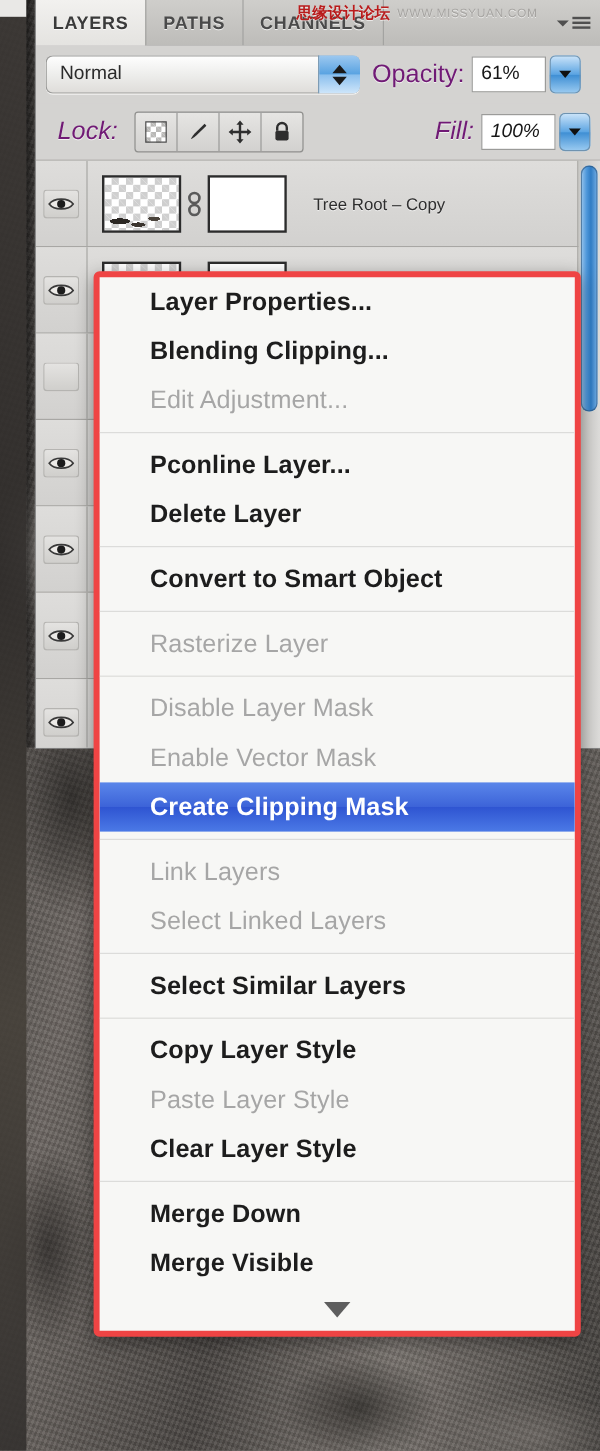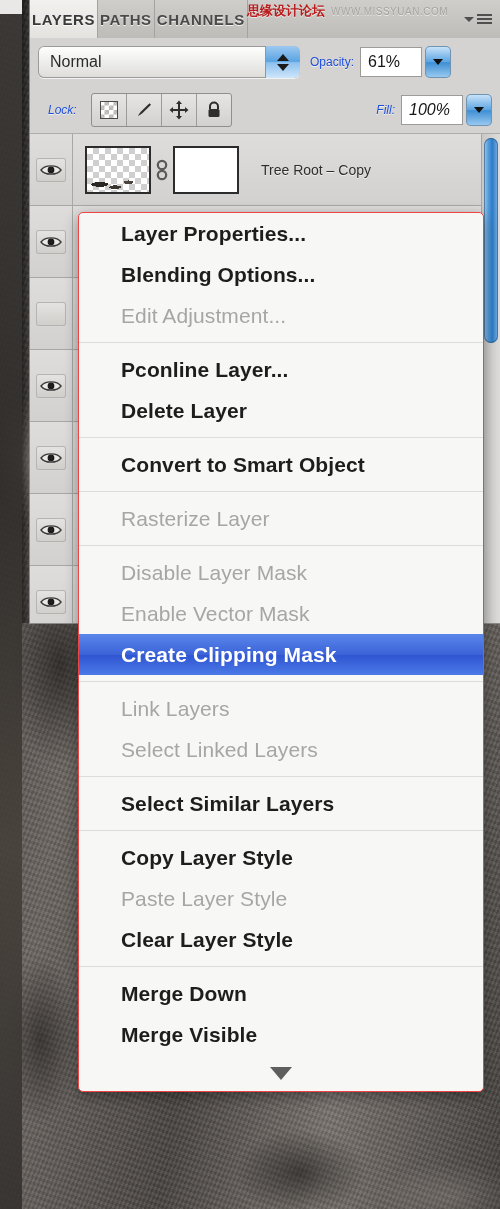--- a/index.html
+++ b/index.html
@@ -53,21 +53,21 @@
     background:linear-gradient(180deg,#cfcecb 0%,#bdbcb9 100%);
     border-bottom:1px solid #8e8e8c;
     display:flex;align-items:stretch;
   }
   .tab{
     display:flex;align-items:center;justify-content:center;
     font-size:15px;font-weight:bold;letter-spacing:.6px;
     color:#4a4a4a;
     border-right:1px solid #a3a3a1;
     text-shadow:0 1px 0 rgba(255,255,255,.75);
-    padding:0 2px;
+    padding:0 14px;
   }
   .tab.active{
     background:linear-gradient(180deg,#f2f1ef 0%,#e4e3e0 100%);
     color:#3a3a3a;
     border-bottom:1px solid #e4e3e0;
     margin-bottom:-1px;
   }
   .tab-spacer{flex:1;border-right:none;}
   .panel-menu-btn{
     width:44px;display:flex;align-items:center;justify-content:center;gap:3px;
@@ -105,21 +105,21 @@
   .stepper{
     width:34px;height:100%;
     background:linear-gradient(180deg,#9ec9f0 0%,#5ba4e2 48%,#8cc0ee 52%,#cfe6fa 100%);
     border-left:1px solid #7d9cb5;
     display:flex;flex-direction:column;align-items:center;justify-content:center;gap:3px;
   }
   .st-up{width:0;height:0;border-left:6px solid transparent;border-right:6px solid transparent;border-bottom:7px solid #1a1a1a;}
   .st-dn{width:0;height:0;border-left:6px solid transparent;border-right:6px solid transparent;border-top:7px solid #1a1a1a;}
   .blend-combo{width:262px;}
   .field-label{
-    font-size:12px;color:#1d4ed8;margin-left:10px;margin-right:6px;white-space:nowrap;
+    font-size:21px;color:#701a75;margin-left:10px;margin-right:6px;white-space:nowrap;
     text-shadow:0 1px 0 rgba(255,255,255,.7);
   }
   .numfield{
     height:30px;min-width:62px;box-sizing:border-box;
     background:#ffffff;border:1px solid #9b9b99;
     display:flex;align-items:center;justify-content:flex-start;
     padding-left:7px;font-size:16px;color:#161616;
   }
   .dropbtn{
     width:26px;height:32px;border-radius:5px;margin-left:3px;
@@ -208,23 +208,23 @@
     border-left:1px solid #a8a7a4;
   }
   .scrollthumb{
     position:absolute;right:2px;top:138px;width:14px;height:205px;border-radius:7px;
     background:linear-gradient(90deg,#9cc8ee 0%,#4e97da 35%,#2f7cc4 60%,#76b0e6 100%);
     box-shadow:inset 0 0 0 1px rgba(40,80,120,.6);
   }
 
   
   .ctxmenu{
-    position:absolute;left:78px;top:212px;width:406px;
+    position:absolute;left:78px;top:226px;width:406px;
     background:#f7f7f5;
-    border:1px solid #ef4444;
+    border:5px solid #ef4444;
     border-radius:5px;
     box-shadow:0 4px 14px rgba(0,0,0,.38);
     overflow:hidden;
     box-sizing:border-box;
   }
   .mi{
     height:41px;line-height:41px;
     padding-left:42px;
     font-size:21px;
     color:#1d1d1d;
@@ -452,21 +452,21 @@
 
     </div>
 
     <div class="scrolltrack"></div>
   </div>
   <div class="scrollthumb"></div>
 
   <div class="ctxmenu">
 
     <div class="mi bold">Layer Properties...</div>
-    <div class="mi bold">Blending Options...</div>
+    <div class="mi bold">Blending Clipping...</div>
     <div class="mi disabled">Edit Adjustment...</div>
 
     <div class="sep"></div>
 
     <div class="mi bold">Pconline Layer...</div>
     <div class="mi bold">Delete Layer</div>
 
     <div class="sep"></div>
 
     <div class="mi bold">Convert to Smart Object</div>

